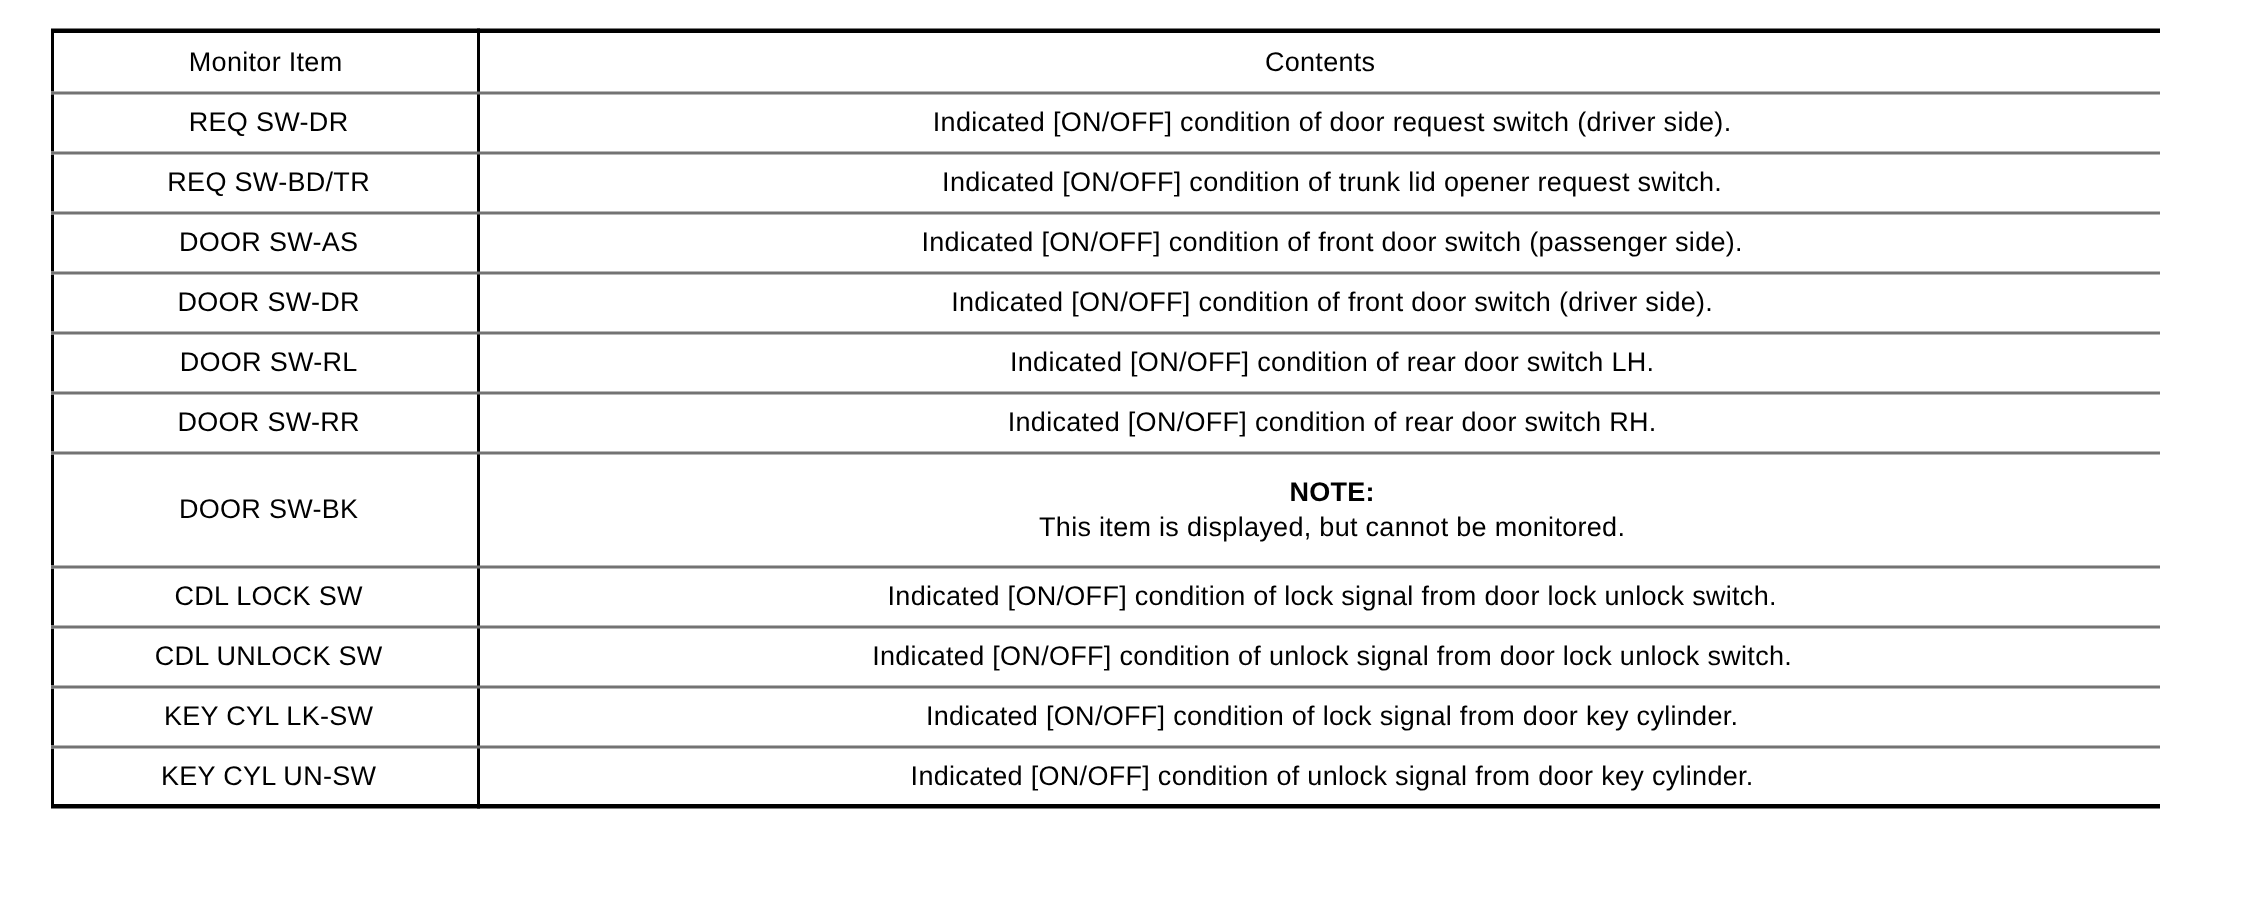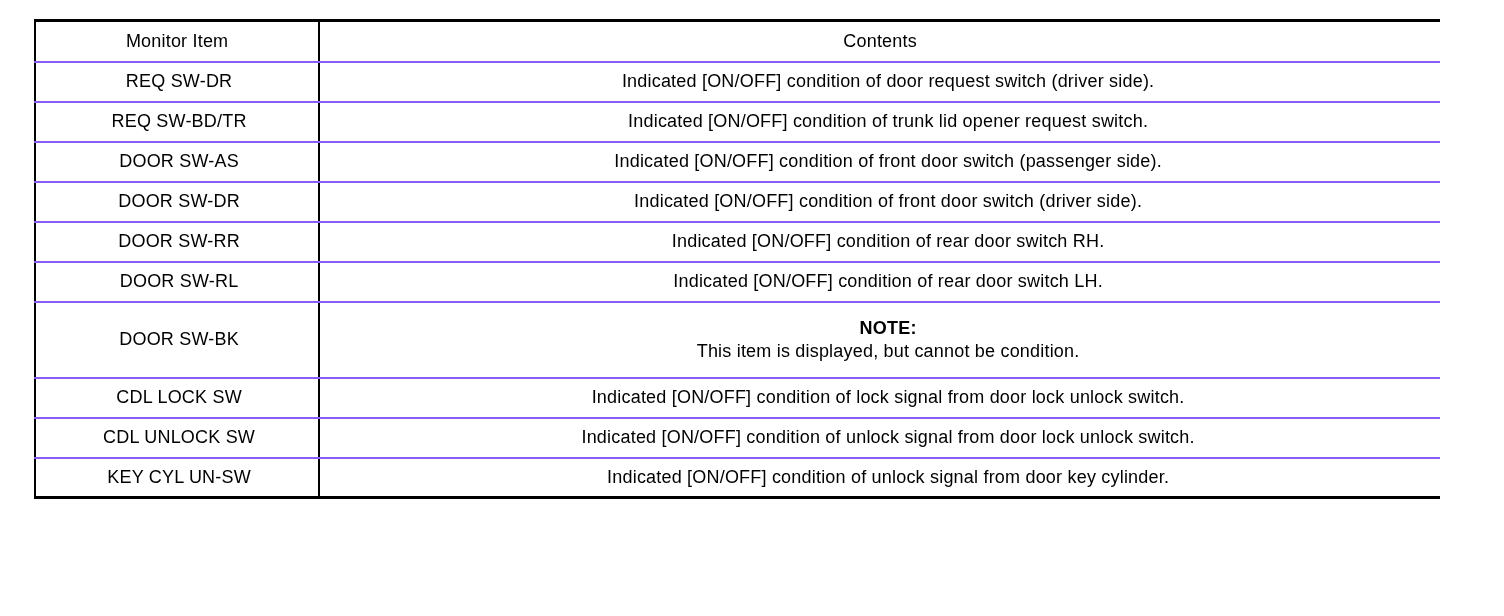--- a/index.html
+++ b/index.html
@@ -28,21 +28,21 @@
     border-bottom: 3px solid #000;
     border-left: 2px solid #000;
     border-right: 0;
     font-size: 18px;
     letter-spacing: 0.2px;
     line-height: 1.25;
   }
   col.col-item { width: 284px; }
   col.col-contents { width: 1120px; }
   th, td {
-    border-bottom: 2px solid #8b5cf6;
+    border-bottom: 2px solid #737373;
     vertical-align: middle;
     font-weight: normal;
     white-space: nowrap;
     overflow: hidden;
   }
   th.item-h, td.item-cell { border-right: 2px solid #000; }
   th { height: 41px; text-align: center; padding: 0 4px; }
   td { height: 40px; padding: 0 12px 0 16px; text-align: center; }
   tr.note-row td { height: 76px; }
   td.contents-cell { padding-left: 28px; }
@@ -76,41 +76,45 @@
         </tr>
         <tr>
           <td class="item-cell">DOOR SW-AS</td>
           <td class="contents-cell">Indicated [ON/OFF] condition of front door switch (passenger side).</td>
         </tr>
         <tr>
           <td class="item-cell">DOOR SW-DR</td>
           <td class="contents-cell">Indicated [ON/OFF] condition of front door switch (driver side).</td>
         </tr>
         <tr>
+          <td class="item-cell">DOOR SW-RL</td>
+          <td class="contents-cell">Indicated [ON/OFF] condition of rear door switch LH.</td>
+        </tr>
+        <tr>
           <td class="item-cell">DOOR SW-RR</td>
           <td class="contents-cell">Indicated [ON/OFF] condition of rear door switch RH.</td>
-        </tr>
-        <tr>
-          <td class="item-cell">DOOR SW-RL</td>
-          <td class="contents-cell">Indicated [ON/OFF] condition of rear door switch LH.</td>
         </tr>
         <tr class="note-row">
           <td class="item-cell">DOOR SW-BK</td>
           <td class="contents-cell">
             <span class="note-label">NOTE:</span>
-            <span class="note-line">This item is displayed, but cannot be condition.</span>
+            <span class="note-line">This item is displayed, but cannot be monitored.</span>
           </td>
         </tr>
         <tr>
           <td class="item-cell">CDL LOCK SW</td>
           <td class="contents-cell">Indicated [ON/OFF] condition of lock signal from door lock unlock switch.</td>
         </tr>
         <tr>
           <td class="item-cell">CDL UNLOCK SW</td>
           <td class="contents-cell">Indicated [ON/OFF] condition of unlock signal from door lock unlock switch.</td>
         </tr>
         <tr>
+          <td class="item-cell">KEY CYL LK-SW</td>
+          <td class="contents-cell">Indicated [ON/OFF] condition of lock signal from door key cylinder.</td>
+        </tr>
+        <tr>
           <td class="item-cell">KEY CYL UN-SW</td>
           <td class="contents-cell">Indicated [ON/OFF] condition of unlock signal from door key cylinder.</td>
         </tr>
       </tbody>
   </table>
 </div>
 
 </body></html>

